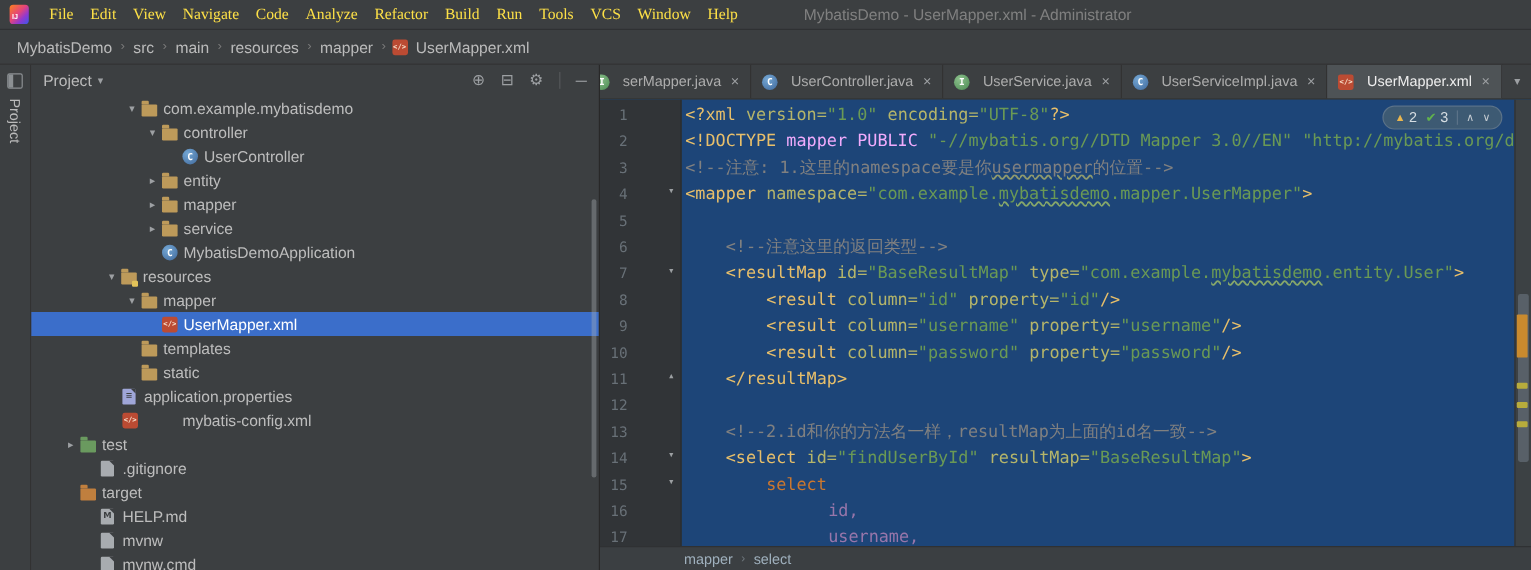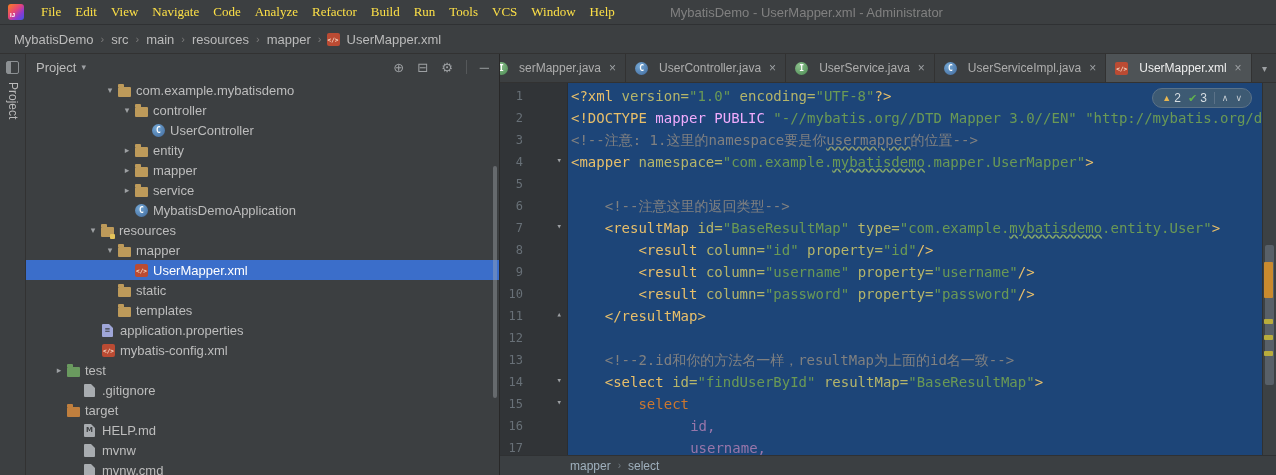--- a/index.html
+++ b/index.html
@@ -245,36 +245,36 @@
           <span class="ticon">
             <span class="i-xml">&lt;/&gt;</span>
           </span>
           <span class="tlabel">UserMapper.xml</span>
         </div>
         <div class="row" style="padding-left: 76px;">
           <span class="chev"></span>
           <span class="ticon">
             <span class="i-folder"></span>
           </span>
+          <span class="tlabel">templates</span>
+        </div>
+        <div class="row" style="padding-left: 76px;">
+          <span class="chev"></span>
+          <span class="ticon">
+            <span class="i-folder"></span>
+          </span>
           <span class="tlabel">static</span>
         </div>
         <div class="row" style="padding-left: 76px;">
-          <span class="chev"></span>
-          <span class="ticon">
-            <span class="i-folder"></span>
-          </span>
-          <span class="tlabel">templates</span>
-        </div>
-        <div class="row" style="padding-left: 76px;">
           <span class="ticon">
             <span class="i-file props">≡</span>
           </span>
           <span class="tlabel">application.properties</span>
         </div>
-        <div class="row" style="padding-left: 76px;">
+        <div class="row" style="padding-left: 76px; gap: 32px;">
           <span class="ticon">
             <span class="i-xml">&lt;/&gt;</span>
           </span>
           <span class="tlabel">mybatis-config.xml</span>
         </div>
         <div class="row" style="padding-left: 25px;">
           <span class="chev">▸</span>
           <span class="ticon">
             <span class="i-folder test"></span>
           </span>

